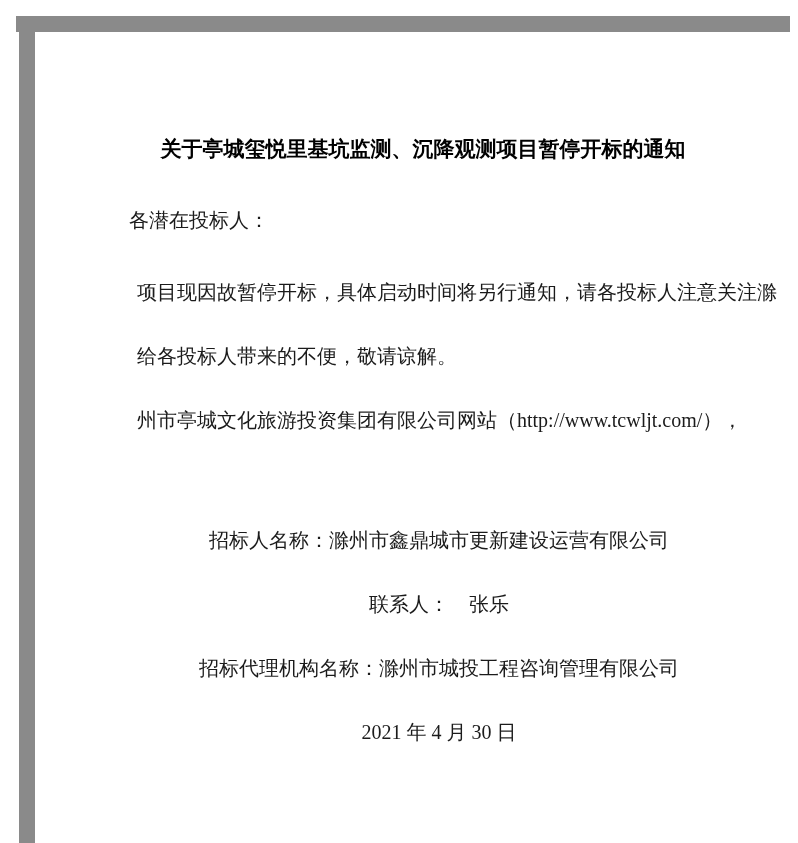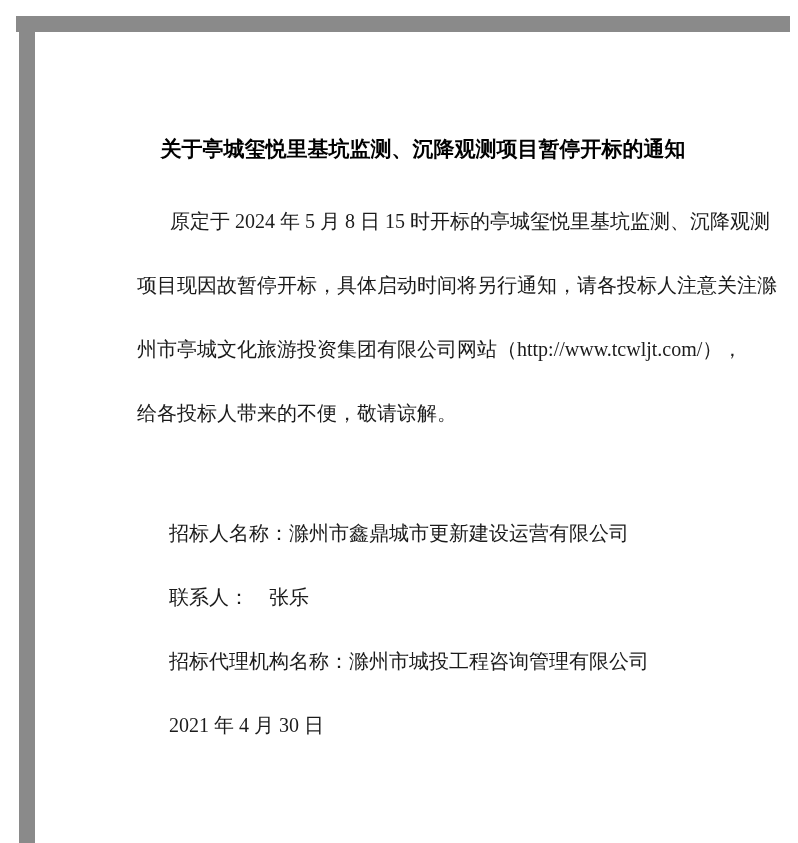--- a/index.html
+++ b/index.html
@@ -57,43 +57,44 @@
   }
   .para .indent {
     padding-left: 41px;
   }
   .para .lastline {
     text-align: left;
     text-align-last: left;
   }
   .contact {
     margin-top: 40px;
+    text-align: center;
   }
   .contact .cline {
     padding-left: 40px;
     white-space: nowrap;
   }
 </style>
 </head>
 <body>
 
 <div class="frame">
   <div class="border-top"></div>
   <div class="border-left"></div>
   <div class="border-right"></div>
 
   <div class="doc">
     <div class="title">关于亭城玺悦里基坑监测、沉降观测项目暂停开标的通知</div>
 
+    <div class="salutation">各潜在投标人：</div>
 
     <div class="para">
-      <div class="jline indent">原定于 2024 年 5 月 8 日 15 时开标的亭城玺悦里基坑监测、沉降观测</div>
       <div class="jline">项目现因故暂停开标，具体启动时间将另行通知，请各投标人注意关注滁</div>
+      <div class="jline lastline">给各投标人带来的不便，敬请谅解。</div>
       <div class="jline">州市亭城文化旅游投资集团有限公司网站（http://www.tcwljt.com/），</div>
-      <div class="jline lastline">给各投标人带来的不便，敬请谅解。</div>
     </div>
 
     <div class="contact">
       <div class="cline">招标人名称：滁州市鑫鼎城市更新建设运营有限公司</div>
       <div class="cline">联系人：　张乐</div>
       <div class="cline">招标代理机构名称：滁州市城投工程咨询管理有限公司</div>
       <div class="cline">2021 年 4 月 30 日</div>
     </div>
   </div>
 </div>

